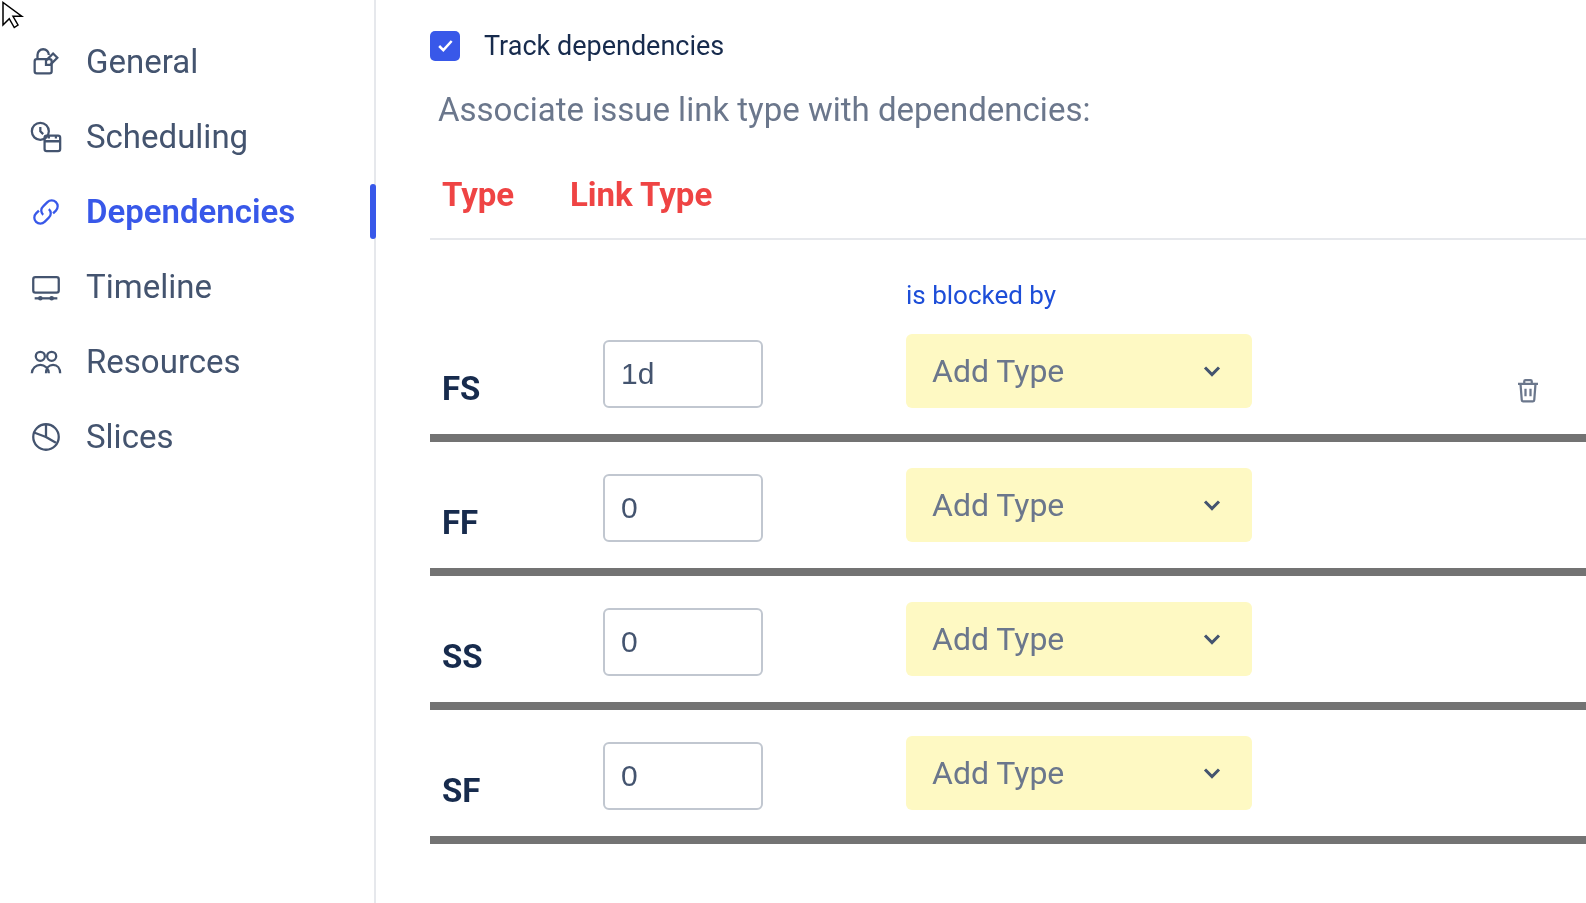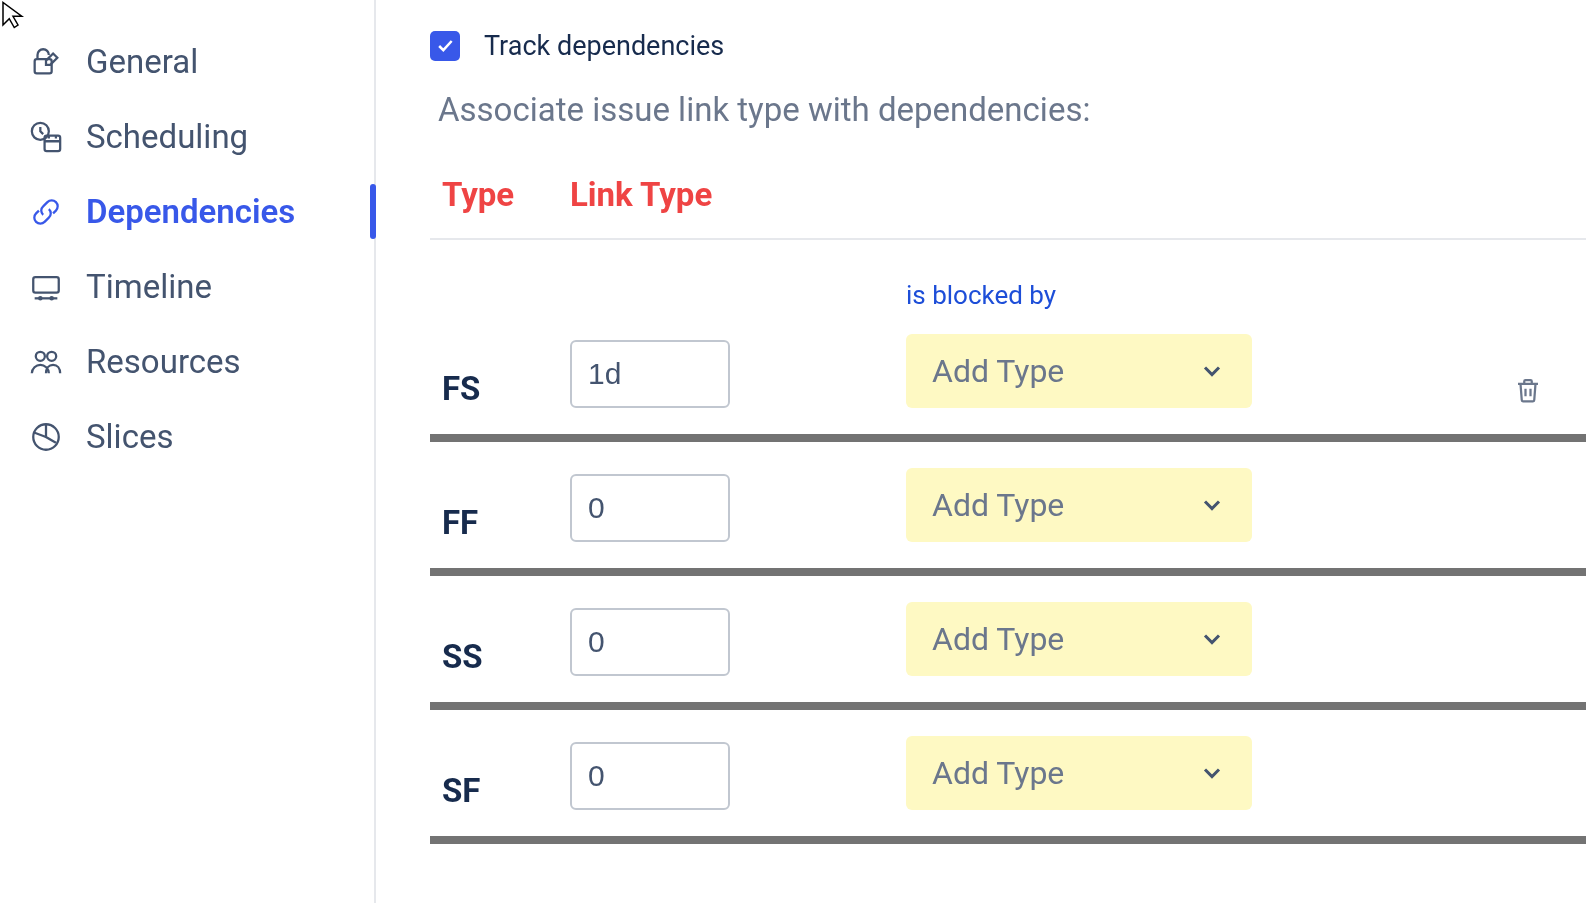--- a/index.html
+++ b/index.html
@@ -126,20 +126,21 @@
     .leadlag-input {
       width: 160px;
       height: 68px;
       border: 2px solid #c1c7d0;
       border-radius: 6px;
       font-size: 30px;
       padding: 0 16px;
       color: #44546f;
       outline: none;
       background: #fff;
+      margin-left: 33px;
     }
     .linktype-cell {
       display: flex;
       flex-direction: column;
       gap: 14px;
     }
     .linktype-row {
       display: flex;
       align-items: center;
       gap: 20px;

